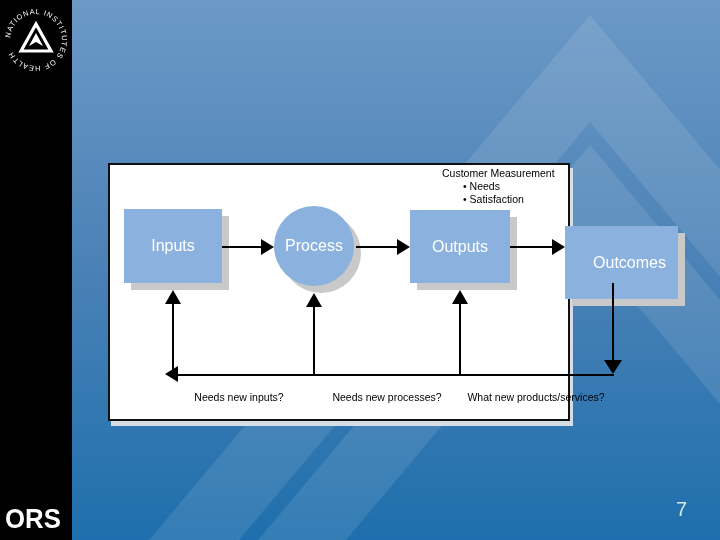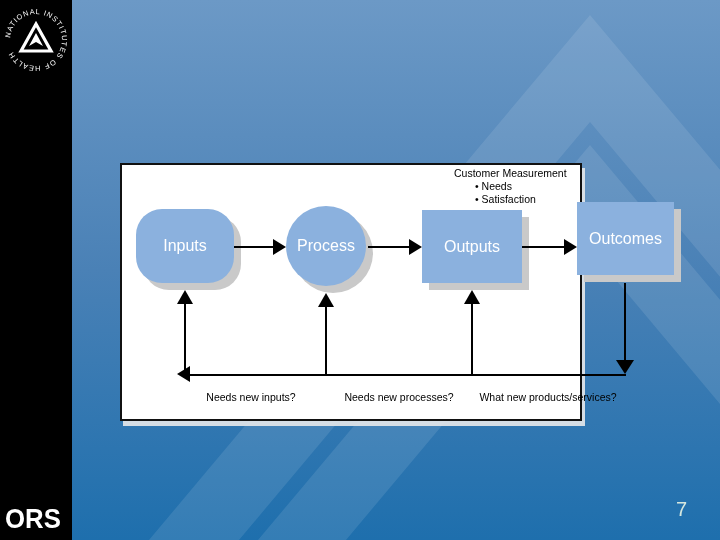--- a/index.html
+++ b/index.html
@@ -21,35 +21,34 @@
          font-size:28px; letter-spacing:0px; transform:scaleX(0.92); transform-origin:left bottom; }
   
   .titles { position:absolute; left:85px; top:38px; }
   .eyebrow { color:#F5EFD9; font-weight:bold; font-size:17px; line-height:21px; }
   .main-title { color:#FFFFFF; font-weight:bold; font-size:22px; line-height:26px; }
   
   .panel {
     position:absolute; left:108px; top:163px; width:462px; height:258px;
     background:#fff; border:2px solid #111; box-sizing:border-box;
     box-shadow:3px 5px 0 rgba(222,227,232,0.95);
-    margin-left:12px;
   }
   .cm-block { position:absolute; right:2px; top:2px; width:124px; color:#000;
               font-size:10.5px; line-height:13px; }
   .cm-title { white-space:nowrap; }
   .cm-bullet { padding-left:21px; white-space:nowrap; }
   .cm-bullet::before { content:"• "; }
   
   .shape { position:absolute; background:#8BB1DE; box-shadow:7px 7px 0 #C9C9C9;
            display:flex; align-items:center; justify-content:center;
            color:#fff; font-size:16px; }
-  .shape.inputs   { left:14px;  top:44px; width:98px;  height:74px;border-radius:26px; }
+  .shape.inputs   { left:14px;  top:44px; width:98px;  height:74px; }
   .shape.process  { left:164px; top:41px; width:80px;  height:80px; border-radius:50%;justify-content:center; }
   .shape.outputs  { left:300px; top:45px; width:100px; height:73px; }
-  .shape.outcomes { left:455px; top:37px; width:97px;  height:73px; }
+  .shape.outcomes { left:455px; top:61px; width:97px;  height:73px;padding-left:16px; }
   
   .hline { position:absolute; height:2px; background:#000; }
   .tri-right { position:absolute; width:0; height:0;
                border-top:8px solid transparent; border-bottom:8px solid transparent;
                border-left:13px solid #000; }
   .tri-left  { position:absolute; width:0; height:0;
                border-top:8px solid transparent; border-bottom:8px solid transparent;
                border-right:13px solid #000; }
   .tri-up    { position:absolute; width:0; height:0;
                border-left:8px solid transparent; border-right:8px solid transparent;

